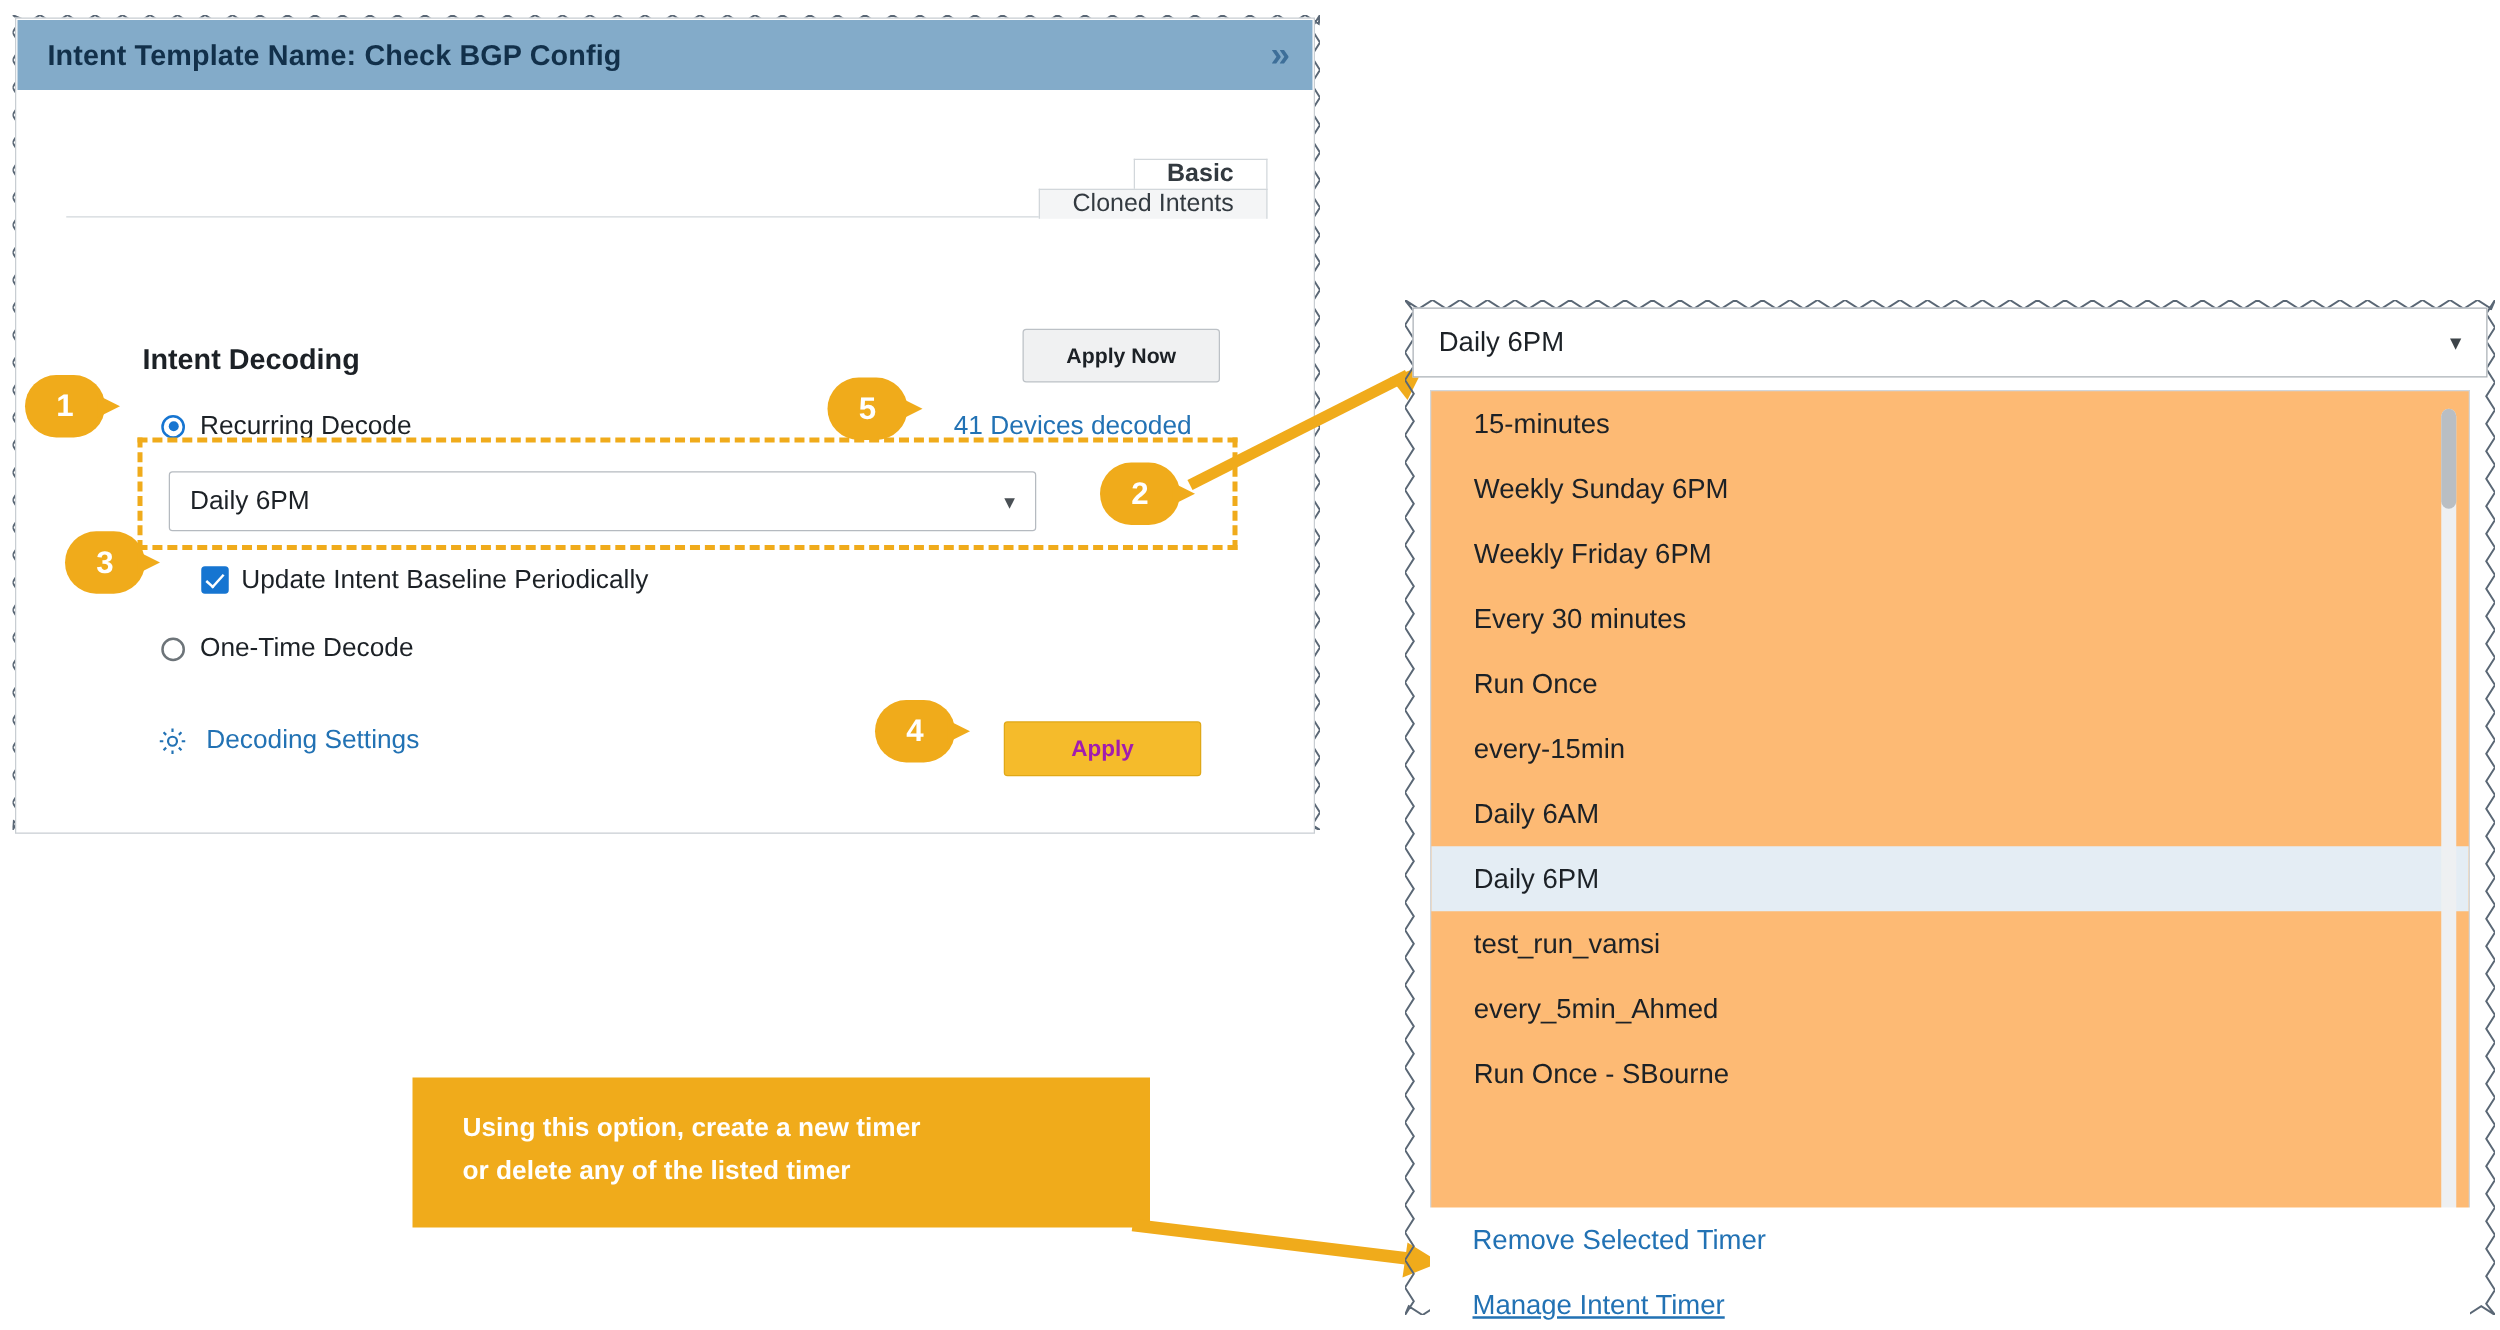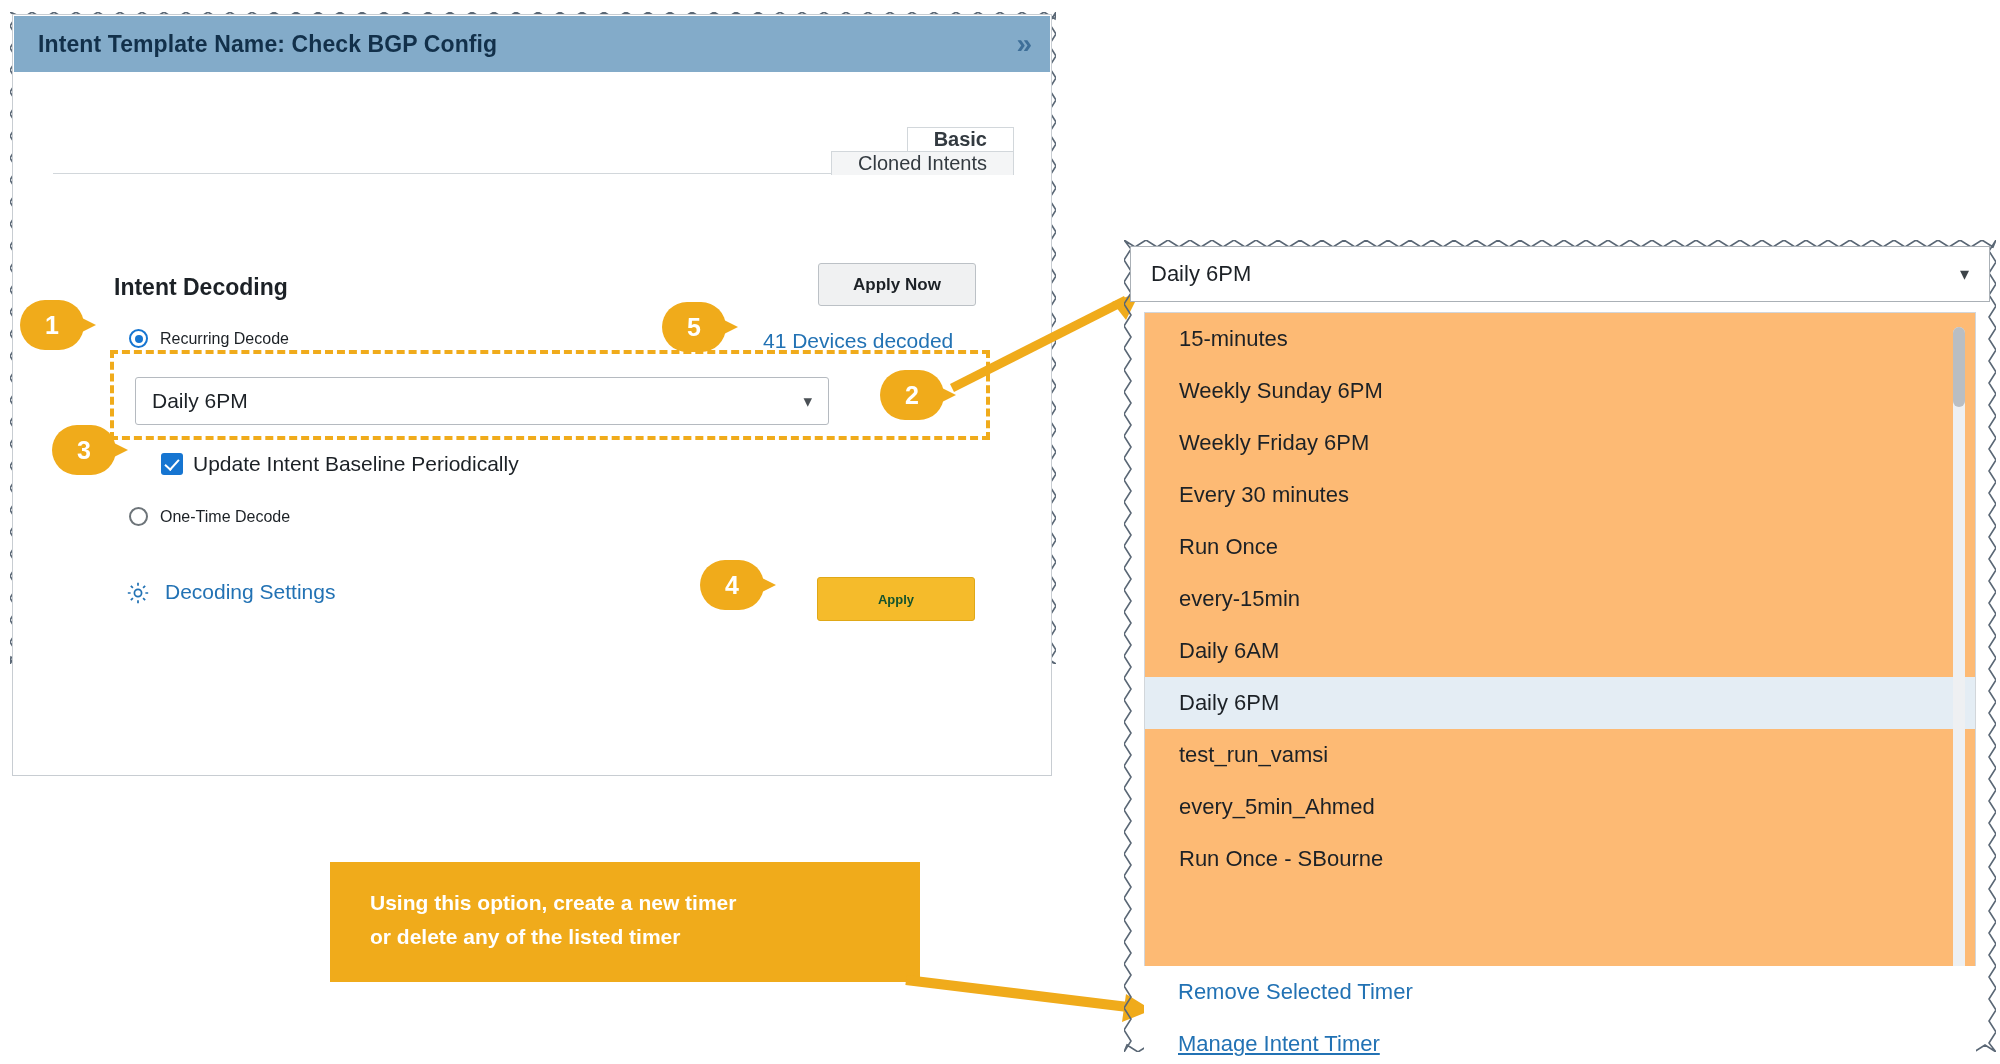--- a/index.html
+++ b/index.html
@@ -15,21 +15,21 @@
     overflow: hidden;
     background: #ffffff;
   }
 
   
   .panel {
     position: absolute;
     left: 12px;
     top: 14px;
     width: 1040px;
-    height: 762px;
+    height: 653px;
     background: #ffffff;
     border: 1px solid #c8cdd2;
     box-sizing: border-box;
   }
   .panel-zig {
     position: absolute;
     left: 10px;
     top: 12px;
     width: 1046px;
     height: 652px;
@@ -150,21 +150,21 @@
     border-color: #1675d1;
   }
   .radio-outer.sel::after {
     content: "";
     position: absolute;
     left: 3.5px; top: 3.5px;
     width: 8px; height: 8px;
     border-radius: 50%;
     background: #1675d1;
   }
-  .radio-label { font-size: 16px; color: #1c2126; }
+  .radio-label { font-size: 21px; color: #1c2126; }
 
   .select-box {
     position: absolute;
     left: 122px;
     top: 362px;
     width: 694px;
     height: 48px;
     background: #fff;
     border: 1px solid #b5bac0;
     border-radius: 3px;
@@ -226,26 +226,25 @@
   }
   .apply-btn {
     position: absolute;
     left: 790px;
     top: 562px;
     width: 158px;
     height: 44px;
     background: #f5bb2b;
     border: 1px solid #e0a817;
     border-radius: 3px;
-    font-size: 13px;
-    font-weight: bold;
-    color: #14532d;
+    font-size: 18px;
+    font-weight: bold;
+    color: #a21caf;
     cursor: pointer;
     font-family: "Liberation Sans", sans-serif;
-    margin-left: 14px;
   }
 
   
   .dash-highlight {
     position: absolute;
     left: 110px;
     top: 350px;
     width: 880px;
     height: 90px;
     border: 4px dashed #f0ab1b;

